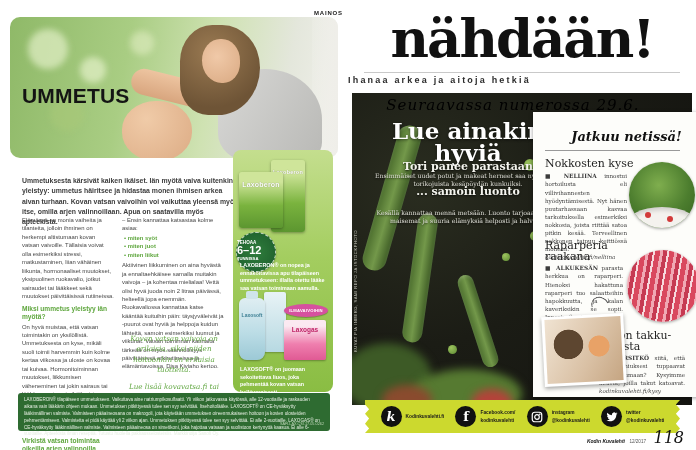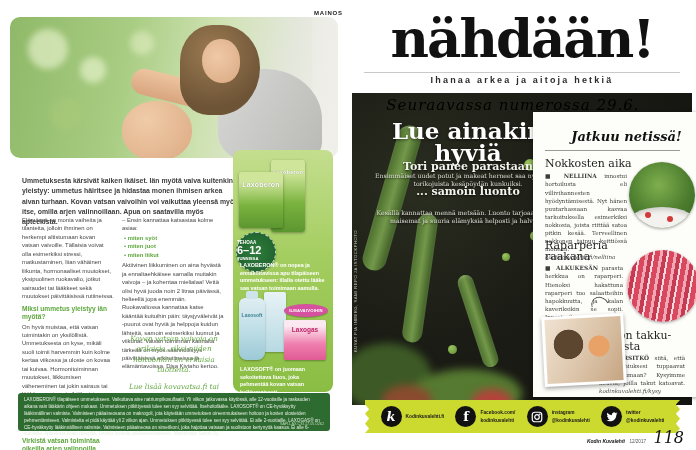--- a/index.html
+++ b/index.html
@@ -66,21 +66,21 @@
     box-shadow:0 1px 1px rgba(0,0,0,.25);}
   .legal{left:18px;top:393px;width:312px;height:38px;background:#2e6b31;border-radius:3px;
     color:#e6efe2;font-size:4.6px;line-height:1.5;padding:4px 6px;box-sizing:border-box;}
   .legal-code{position:absolute;right:6px;bottom:3px;font-size:3.8px;color:#bcd4b4;}
 
   
   #mag-page{left:348px;top:0;width:348px;height:450px;background:#fff;}
   .masthead{left:0;top:12px;width:348px;text-align:center;font-family:"DejaVu Serif",serif;
     font-weight:bold;font-size:53px;letter-spacing:-2px;color:#111;line-height:1;}
   .mast-rule{left:16px;top:72px;width:316px;height:1px;background:#c9c9c9;}
-  .tagline{left:0;top:75px;width:348px;text-align:center;font-size:9px;font-weight:bold;
+  .tagline{left:0;top:75px;width:348px;text-align:left;font-size:9px;font-weight:bold;
     letter-spacing:2.2px;color:#2c2c2c;}
   .mag-photo{left:4px;top:93px;width:340px;height:312px;background:
     radial-gradient(circle at 20% 30%,#2a2d20 0%,#1b1c15 45%,#141410 100%);overflow:hidden;}
   .pod{position:absolute;border-radius:12px;background:linear-gradient(90deg,#4c6e2e,#73984a 50%,#3f5d26);
     box-shadow:inset 0 2px 3px rgba(255,255,255,.15);}
   .pea{position:absolute;border-radius:50%;background:radial-gradient(circle at 35% 30%,#9dc45e,#5d8a33);}
   .herb{position:absolute;border-radius:50%;filter:blur(4px);}
   .next-issue{left:0;top:96px;width:330px;text-align:center;color:#000000;
     font-family:"DejaVu Serif",serif;font-style:italic;font-size:15px;letter-spacing:1px;}
   .feat-title{left:10px;top:120px;width:220px;text-align:center;color:#fff;
@@ -145,20 +145,21 @@
       <div class="bokeh" style="left:120px;top:14px;width:24px;height:24px;background:rgba(235,244,205,.5);"></div>
       <div class="w-frame"></div>
       <div class="w-arm"></div>
       <div class="w-knee"></div>
       <div class="w-shirt"></div>
       <div class="w-hair"></div>
       <div class="w-face"></div>
     </div>
 
     <div class="abs ad-headline">
+      <div>UMMETUS</div>
     </div>
 
     <div class="abs ad-intro">Ummetuksesta kärsivät kaiken ikäiset. Iän myötä vaiva kuitenkin yleistyy: ummetus häiritsee ja hidastaa monen ihmisen arkea aivan turhaan. Kovan vatsan vaivoihin voi vaikuttaa yleensä myös itse, omilla arjen valinnoillaan. Apua on saatavilla myös apteekista.</div>
 
     <div class="abs adcol col1">
       <p>Elämässä on monia vaiheita ja tilanteita, jolloin ihminen on herkempi altistumaan kovan vatsan vaivoille. Tällaisia voivat olla esimerkiksi stressi, matkustaminen, liian vähäinen liikunta, hormonaaliset muutokset, yksipuolinen ruokavalio, jotkut sairaudet tai lääkkeet sekä muutokset päivittäisissä rutiineissa.</p>
       <div class="gh">Miksi ummetus yleistyy iän myötä?</div>
       <p>On hyvä muistaa, että vatsan toimintakin on yksilöllistä. Ummetuksesta on kyse, mikäli suoli toimii harvemmin kuin kolme kertaa viikossa ja uloste on kovaa tai kuivaa. Hormonitoiminnan muutokset, liikkumisen väheneminen tai jokin sairaus tai lääkitys ovat usein ikäihmisten yleistyneen ummetuksen syitä. Luultavimmin ummetus on kuitenkin useamman tekijän summa.</p>
       <div class="gh">Virkistä vatsan toimintaa oikeilla arjen valinnoilla</div>
 
@@ -240,21 +241,21 @@
     <div class="feat-p" style="top:172px;">Ensimmäiset uudet potut ja makeat herneet saa nyt kantaa torikojuista kesäpöydän kunkuiksi.</div>
     <div class="feat-h" style="top:185px;">... samoin luonto</div>
     <div class="feat-p" style="top:209px;">Kesällä kannattaa mennä metsään. Luonto tarjoaa komeat maisemat ja suuria elämyksiä helposti ja halvalla.</div>
     <div class="abs credit">KUVAT PIA INBERG, SAMI REPO JA ISTOCKPHOTO</div>
 
     <div class="abs web-card">
       <div class="card-script">Jatkuu netissä!</div>
       <div class="card-rule"></div>
 
       <div class="card-h" style="left:12px;top:46px;">
-        <span>Nokkosten aika</span>
+        <span>Nokkosten kyse</span>
       </div>
       <div class="card-p" style="left:12px;top:60px;width:82px;">
         <b>■ NELLIINA</b><span> innostui hortoilusta eli villivihannesten hyödyntämisestä. Nyt hänen puutarhassaan kasvaa tarkoituksella esimerkiksi nokkosia, joista riittää satoa pitkin kesää. Terveellinen nokkonen taipuu keittiössä moneen. </span><i>kodinkuvalehti.fi/nelliina</i>
       </div>
       <div class="circ nettle" style="left:96px;top:50px;width:66px;height:66px;">
         <div class="dot" style="left:16px;bottom:10px;"></div>
         <div class="dot" style="left:38px;bottom:6px;"></div>
       </div>
 
       <div class="card-h" style="left:12px;top:128px;">

